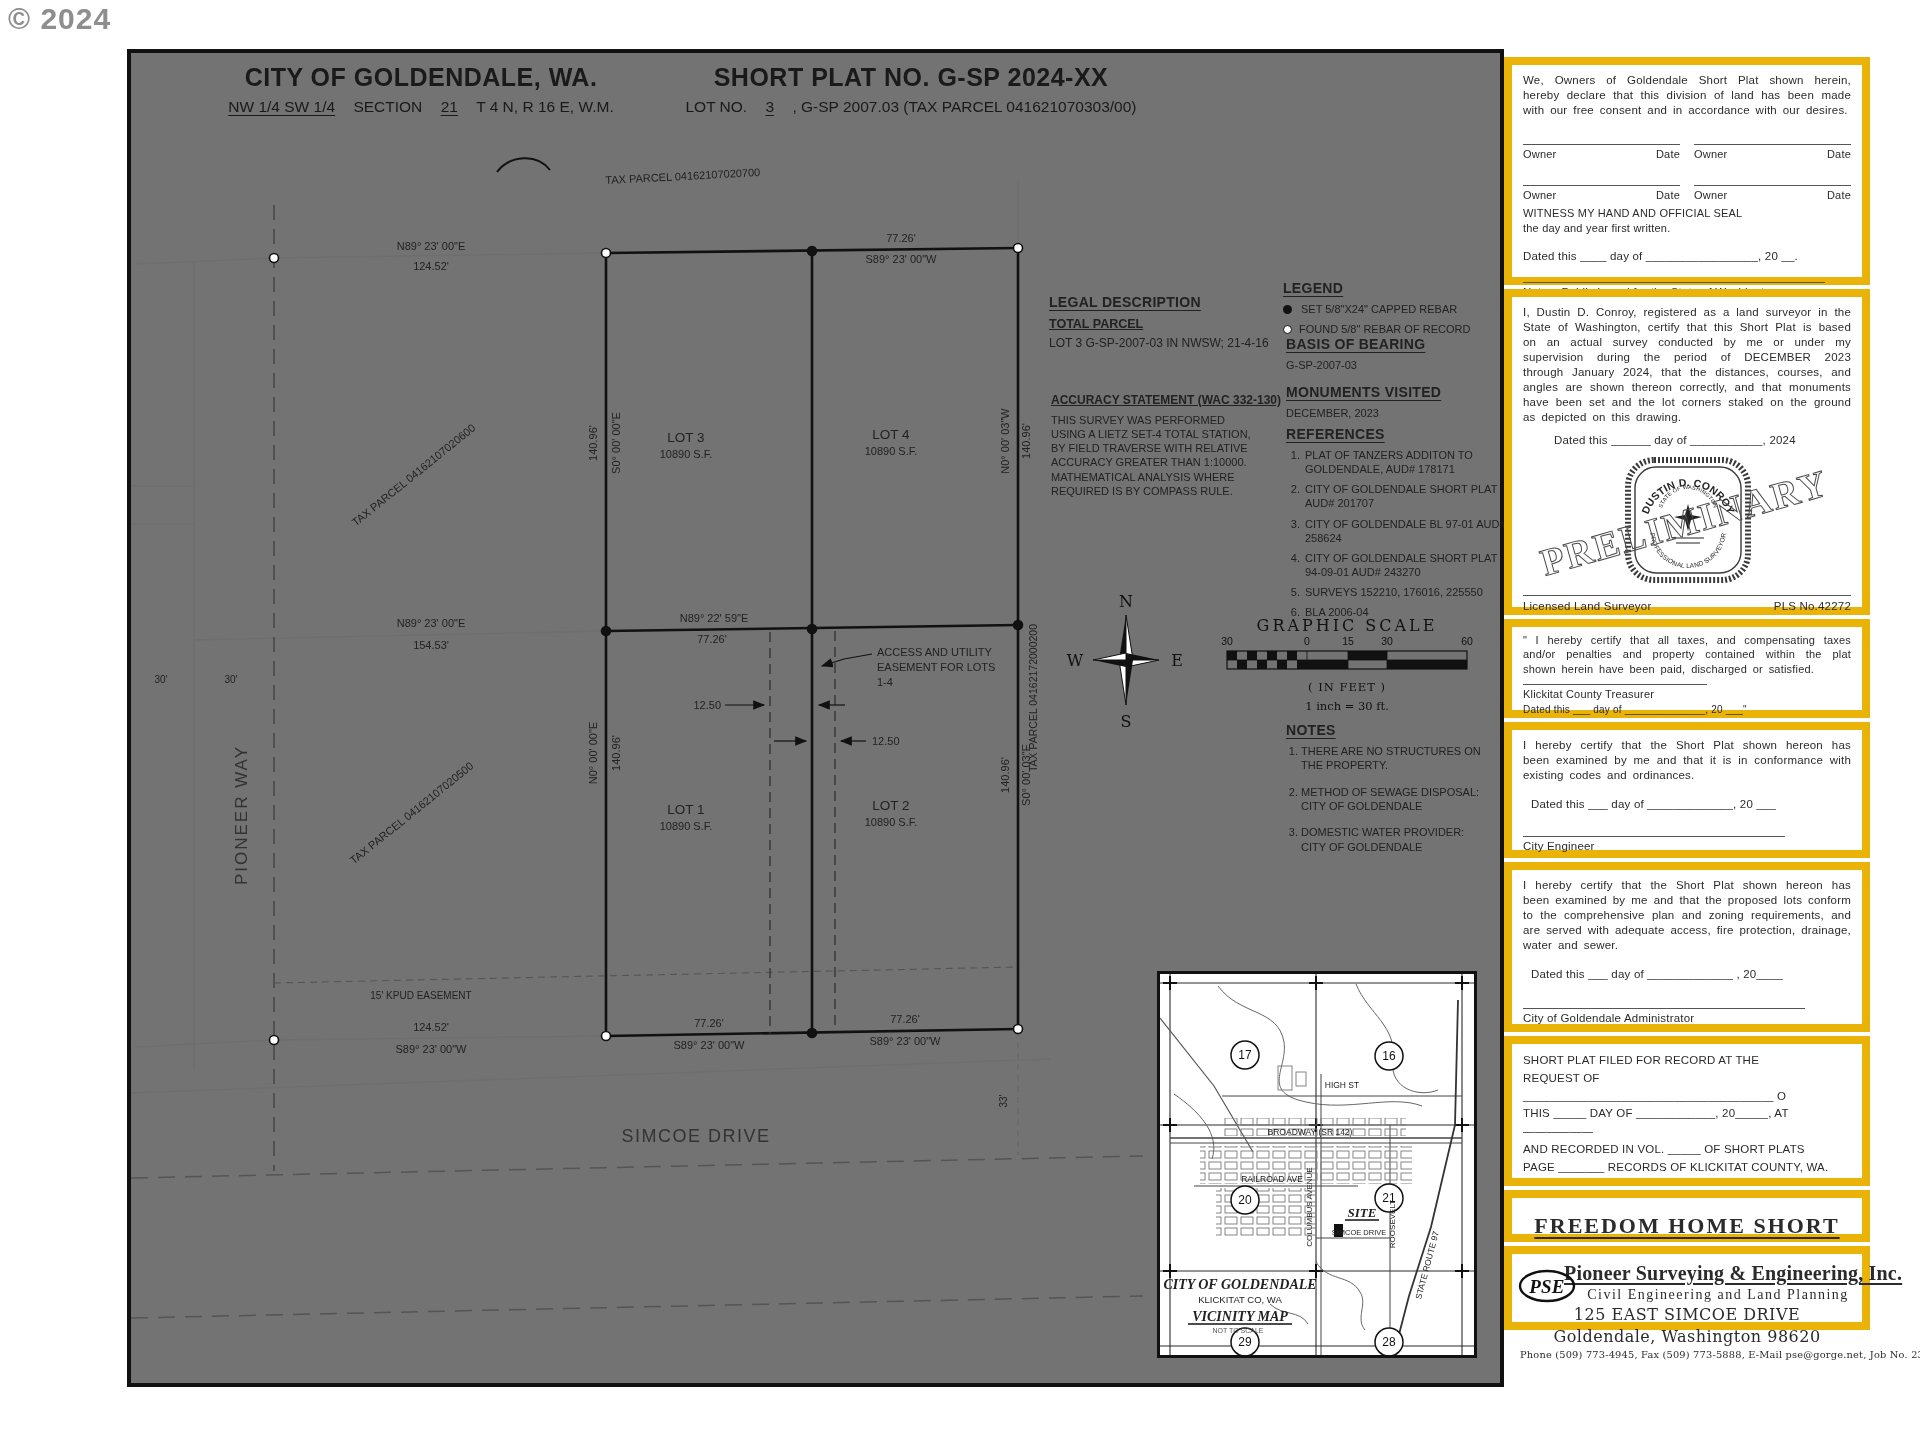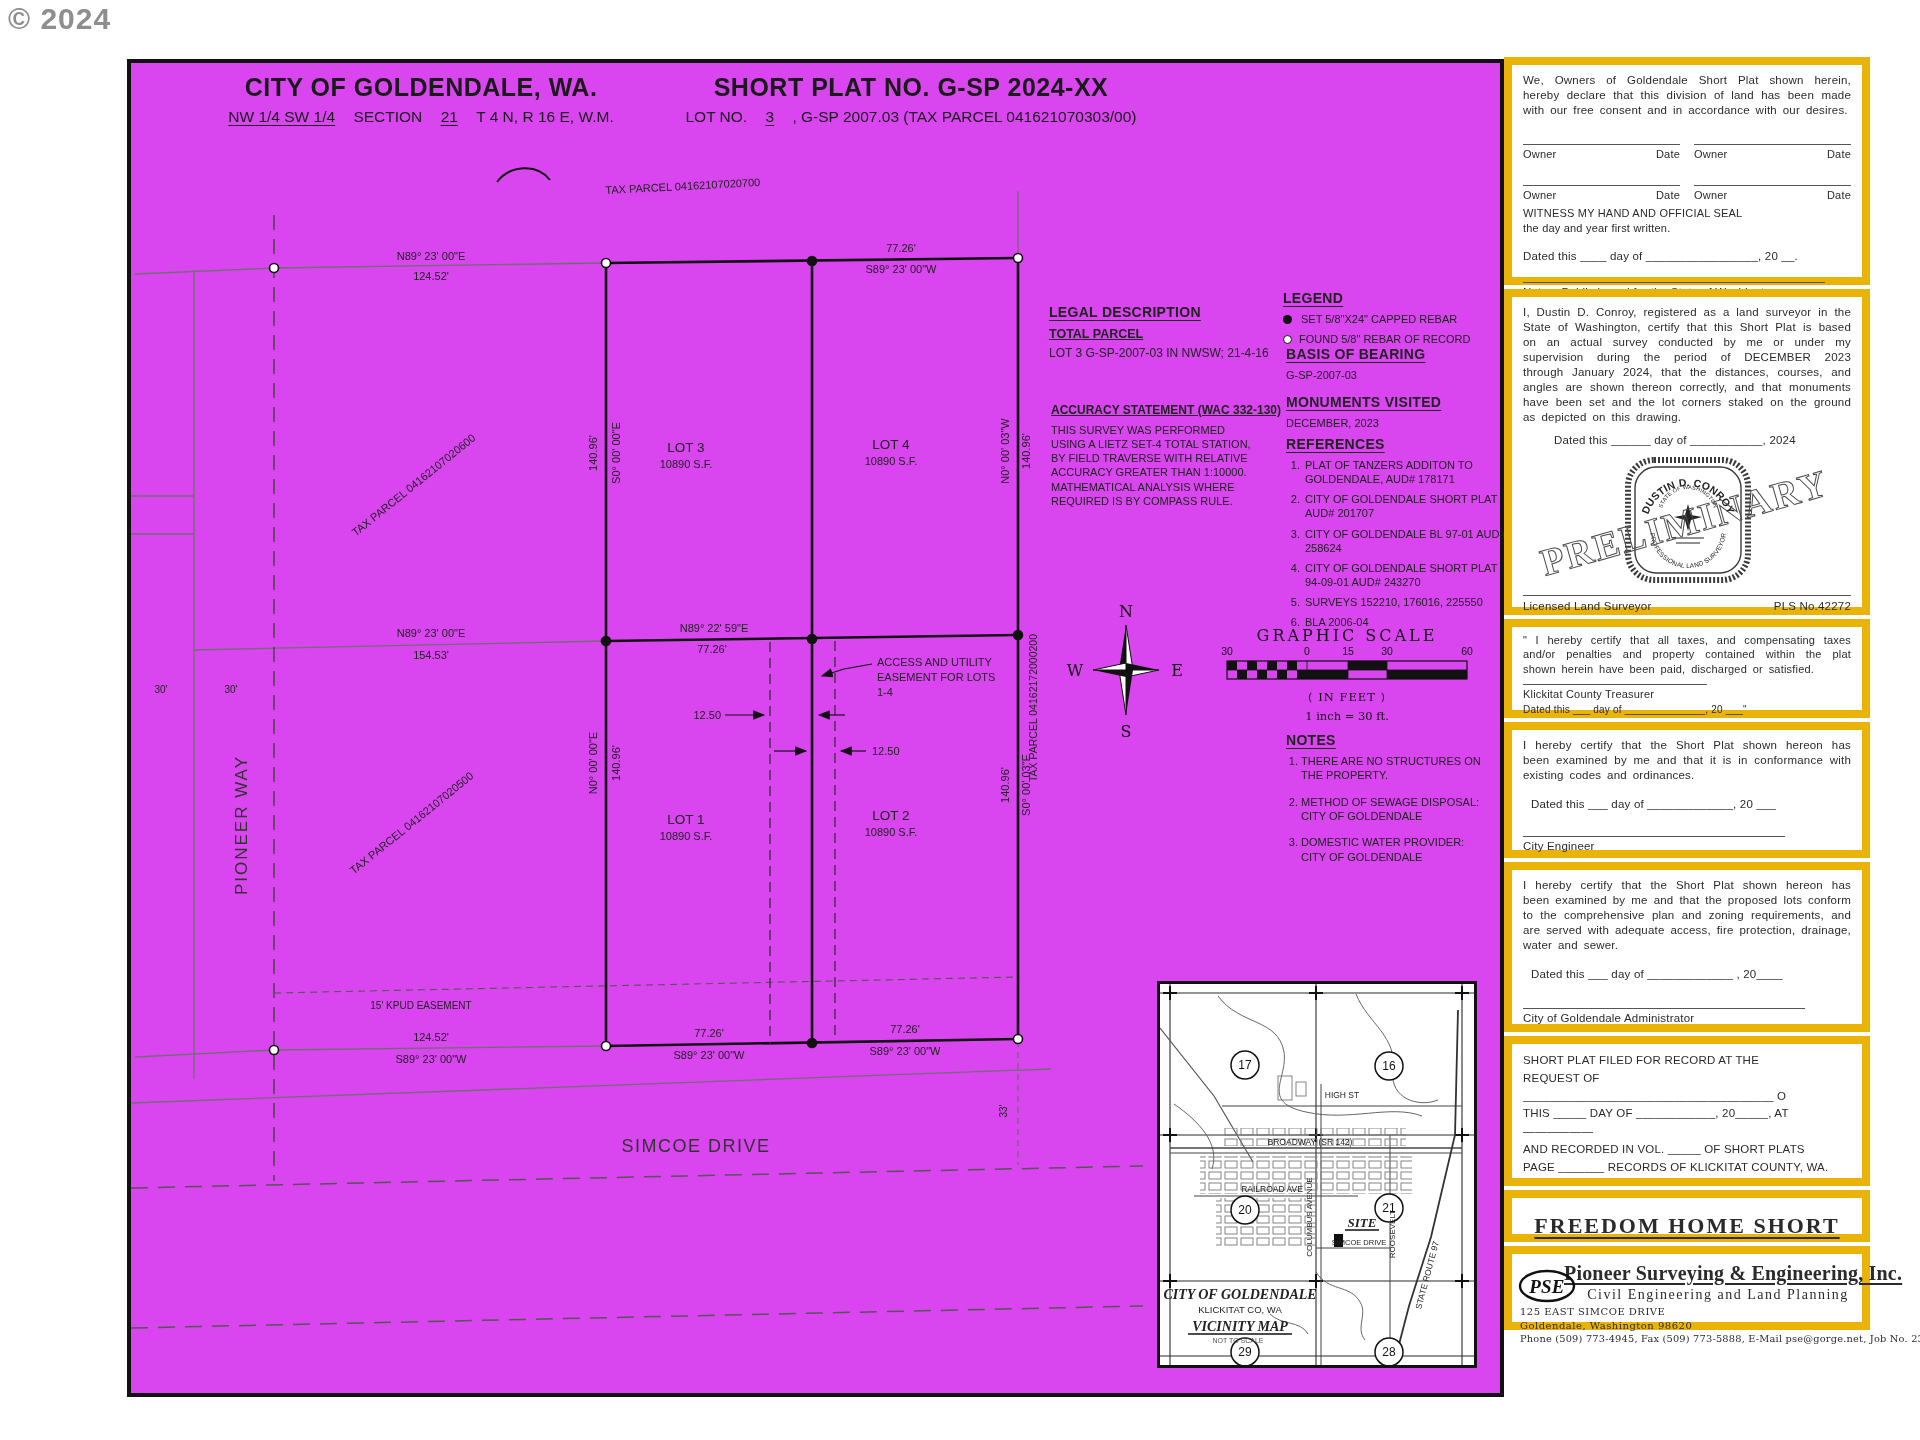--- a/index.html
+++ b/index.html
@@ -1,20 +1,20 @@
 <!DOCTYPE html>
 <html><head>
 <meta charset="utf-8">
 <style>
   html,body{margin:0;padding:0;background:#fff;}
   .page{position:relative;width:1920px;height:1440px;background:#fff;overflow:hidden;
         font-family:"Liberation Sans",sans-serif;color:#1a1a1a;}
   .copyright{position:absolute;left:8px;top:2px;font-size:30px;font-weight:bold;color:#8e8e8e;letter-spacing:1px;}
   
-  .sheet{position:absolute;left:127px;top:59px;width:1369px;height:1330px;border:4px solid #111;background:#d946ef;box-sizing:content-box;}
+  .sheet{position:absolute;left:127px;top:49px;width:1369px;height:1330px;border:4px solid #111;background:#737373;box-sizing:content-box;}
   .drawsvg{position:absolute;left:0;top:0;width:1369px;height:1330px;}
   .hdr-left{position:absolute;left:90px;top:10px;width:400px;text-align:center;}
   .hdr-right{position:absolute;left:545px;top:10px;width:470px;text-align:center;}
   .t1{font-size:25px;font-weight:bold;letter-spacing:.5px;white-space:nowrap;}
   .t2{margin-top:6px;font-size:15.5px;font-weight:normal;white-space:nowrap;}
   .t2 span{margin:0 7px;}
   .u{text-decoration:underline;text-underline-offset:3px;}
   
   .nb{position:absolute;font-size:11.5px;line-height:1.3;color:#222;}
   .nb .ttl{font-size:14px;font-weight:bold;text-decoration:underline;text-underline-offset:3px;margin-bottom:5px;letter-spacing:.3px;}
@@ -42,21 +42,21 @@
   .surv-foot{display:flex;justify-content:space-between;border-top:1.3px solid #555;padding-top:3px;margin-top:2px;font-size:11.5px;}
   .rec-foot{display:flex;justify-content:space-between;margin-top:14px;}
   .rec-foot div{border-top:1.3px solid #555;padding-top:2px;font-size:11px;}
   .rec-foot .l{width:58%;} .rec-foot .r{width:36%;}
   .platename{font-family:"Liberation Serif",serif;font-size:22px;font-weight:bold;letter-spacing:2px;text-align:center;
              text-decoration:underline;text-underline-offset:4px;padding-top:6px;}
   .firmbox{position:relative;padding:6px 8px;}
   .firm-name{margin-left:44px;font-family:"Liberation Serif",serif;font-size:20px;font-weight:bold;
              text-decoration:underline;text-underline-offset:3px;white-space:nowrap;}
   .firm-tag{margin-left:62px;text-align:center;font-family:"Liberation Serif",serif;font-size:14px;letter-spacing:1.5px;}
-  .firm-a{text-align:left;font-family:"DejaVu Serif",serif;font-size:10px;letter-spacing:.5px;margin-top:1px;}
+  .firm-a{text-align:center;font-family:"DejaVu Serif",serif;font-size:16px;letter-spacing:.5px;margin-top:1px;}
   .firm-ph{text-align:center;font-family:"DejaVu Serif",serif;font-size:9.8px;margin-top:1px;white-space:nowrap;}
   .pselogo{position:absolute;left:6px;top:14px;}
 </style>
 </head>
 <body>
 
 <div class="page">
   <div class="copyright">© 2024</div>
 
   <div class="sheet">

